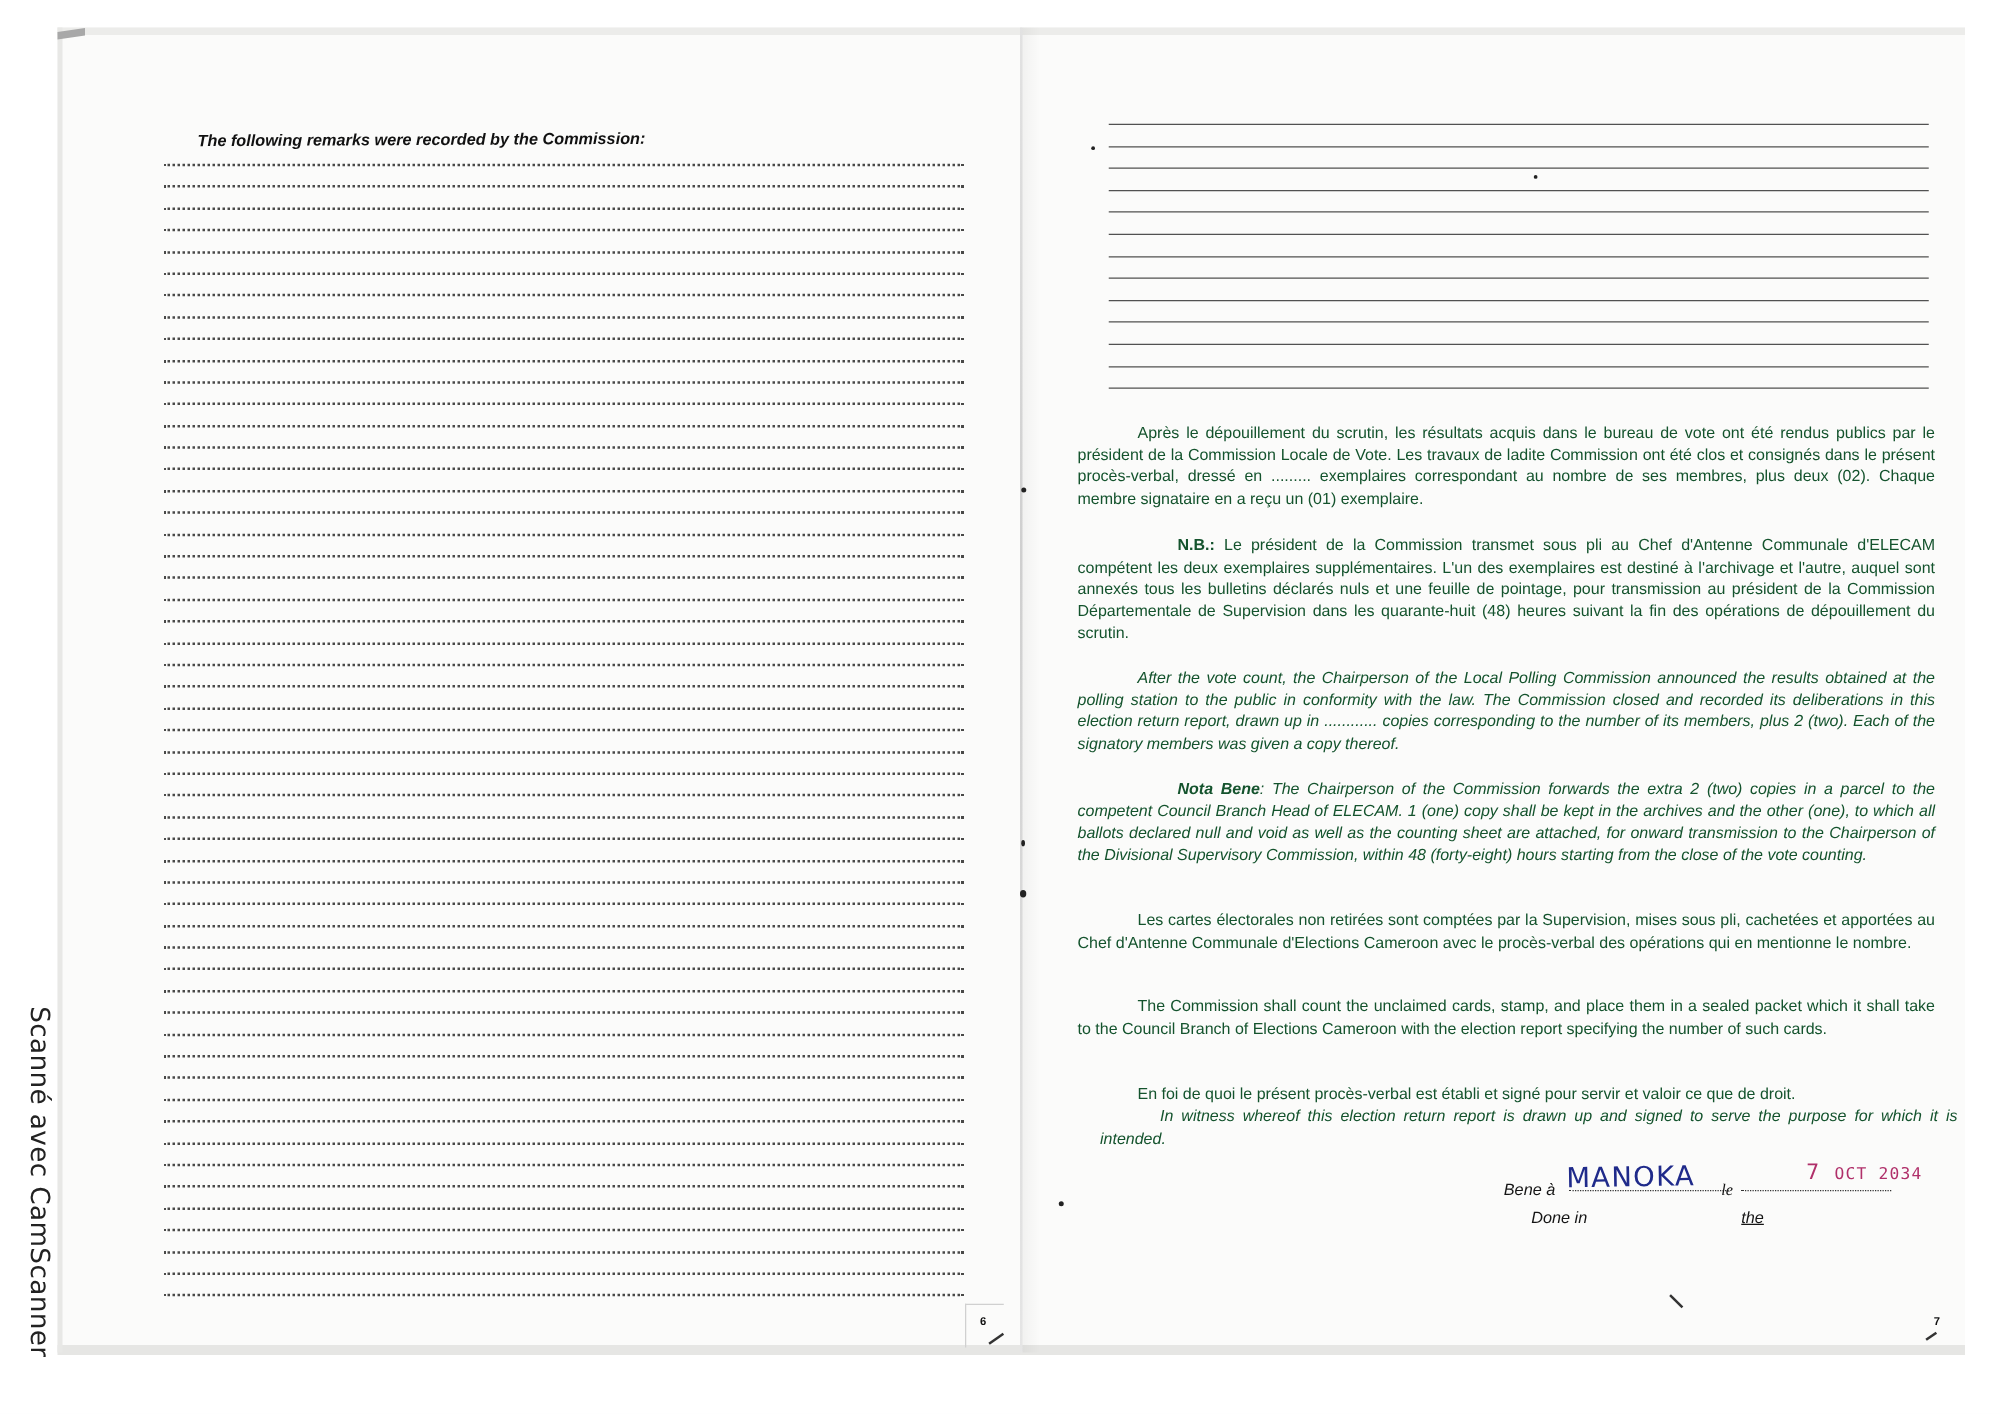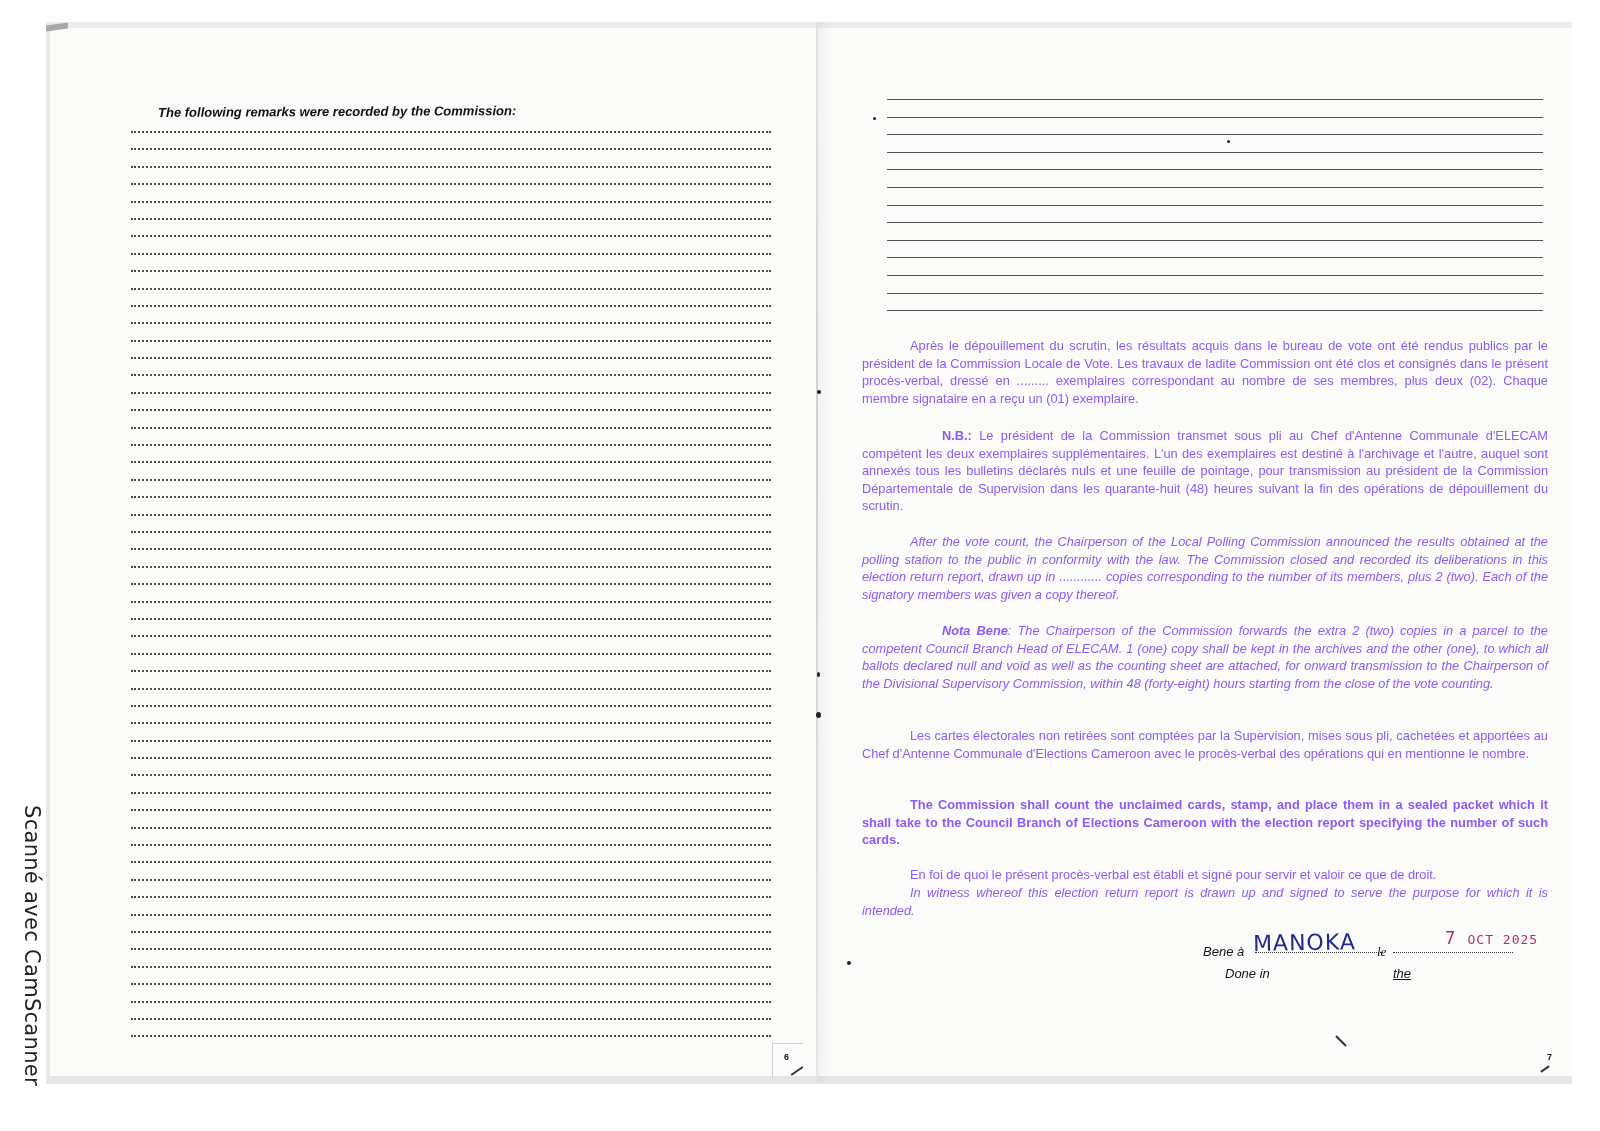--- a/index.html
+++ b/index.html
@@ -43,21 +43,21 @@
   }
 
   
   .solid-lines { position:absolute; left:887px; top:99px; width:656px; }
   .solid-line { height:0; border-bottom:1.6px solid #333; margin-bottom:16.6px; opacity:0.85; }
   .bullet-dot { position:absolute; left:873px; top:117px; width:3px; height:3px; background:#222; border-radius:50%; }
 
   .text-block {
     position:absolute; left:862px; width:686px;
     font-family:"Liberation Sans", sans-serif;
-    font-size:12.8px; line-height:17.6px; color:#8b5cf6;
+    font-size:12.8px; line-height:17.6px; color:#14532d;
     text-align:justify;
   }
   .text-block .indent { display:inline-block; width:48px; }
   .text-block.italic { font-style:italic; }
   .text-block b { font-weight:bold;padding-left:32px; }
 
   .sign-area { position:absolute; left:1203px; top:936px; font-family:"Liberation Sans", sans-serif; font-style:italic; font-size:13px; color:#151515; }
   .fait-label { position:absolute; left:0; top:8px; white-space:nowrap; }
   .fait-dots { position:absolute; left:52px; top:16px; width:128px; border-bottom:1.4px dotted #333; }
   .place-value {
@@ -191,39 +191,39 @@
   </div>
 
   <div class="text-block italic" style="top:622px;">
     <span class="indent"></span><b>Nota Bene</b><span>: The Chairperson of the Commission forwards the extra 2 (two) copies in a parcel to the competent Council Branch Head of ELECAM. 1 (one) copy shall be kept in the archives and the other (one), to which all ballots declared null and void as well as the counting sheet are attached, for onward transmission to the Chairperson of the Divisional Supervisory Commission, within 48 (forty-eight) hours starting from the close of the vote counting.</span>
   </div>
 
   <div class="text-block" style="top:727px;">
     <span class="indent"></span><span>Les cartes électorales non retirées sont comptées par la Supervision, mises sous pli, cachetées et apportées au Chef d'Antenne Communale d'Elections Cameroon avec le procès-verbal des opérations qui en mentionne le nombre.</span>
   </div>
 
-  <div class="text-block" style="top:796px;font-weight:bold;">
+  <div class="text-block" style="top:796px;">
     <span class="indent"></span><span>The Commission shall count the unclaimed cards, stamp, and place them in a sealed packet which it shall take to the Council Branch of Elections Cameroon with the election report specifying the number of such cards.</span>
   </div>
 
   <div class="text-block" style="top:866px;">
     <span class="indent"></span><span>En foi de quoi le présent procès-verbal est établi et signé pour servir et valoir ce que de droit.</span>
   </div>
 
-  <div class="text-block italic" style="top:884px;">
+  <div class="text-block italic" style="top:884px;margin-left:18px;">
     <span class="indent"></span><span>In witness whereof this election return report is drawn up and signed to serve the purpose for which it is intended.</span>
   </div>
 
   <div class="sign-area">
     <span class="fait-label">Bene à</span>
     <span class="fait-dots"></span>
     <span class="place-value">MANOKA</span>
     <span class="le-label">le</span>
     <span class="le-dots"></span>
-    <span class="date-value"><span>7</span> <span class="small">OCT 2025</span></span>
+    <span class="date-value"><span>7</span> <span class="small">OCT 2034</span></span>
     <span class="done-label">Done in</span>
     <span class="the-label">the</span>
   </div>
 
   <div class="page-num" style="left:1547px;top:1052px;">7</div>
   <div class="stroke-mark" style="left:1540px;top:1068px;transform:rotate(-35deg);width:10px;"></div>
 
   <div class="speck" style="left:817px;top:390px;width:4px;height:4px;"></div>
   <div class="speck" style="left:817px;top:672px;width:3px;height:5px;"></div>
   <div class="speck" style="left:816px;top:712px;width:5px;height:6px;"></div>

